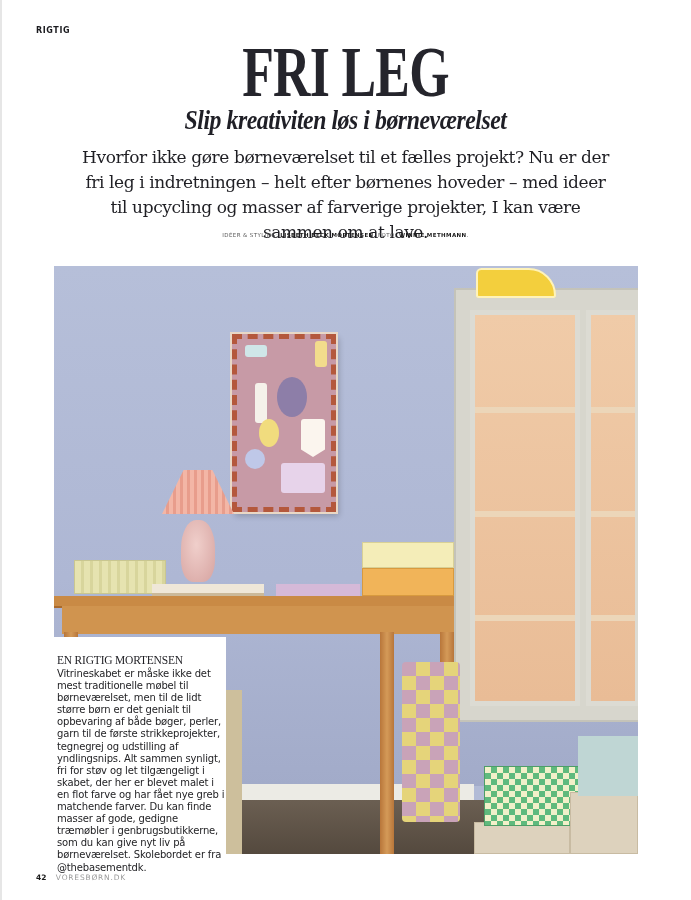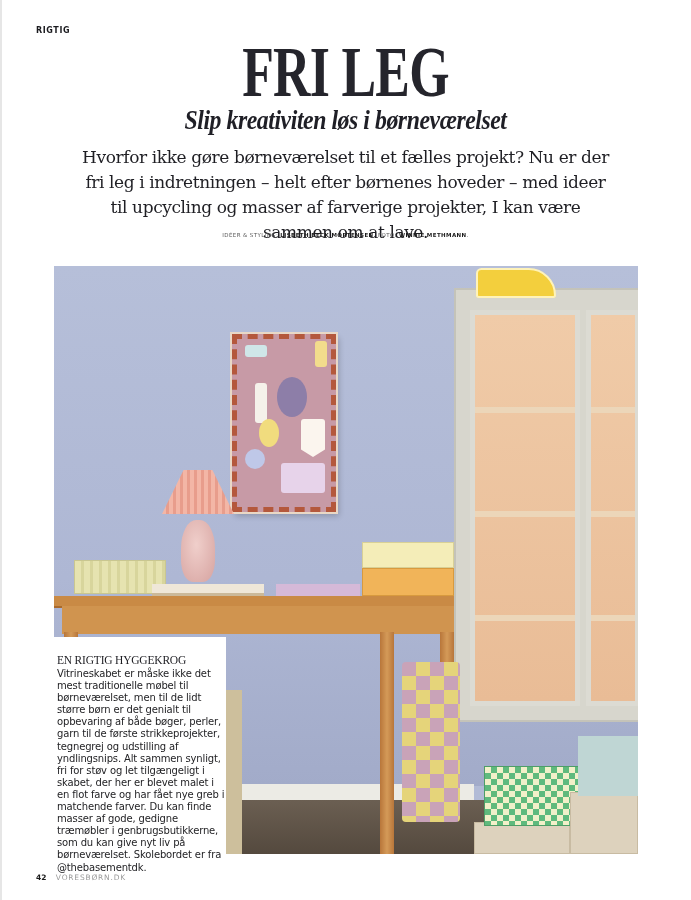--- a/index.html
+++ b/index.html
@@ -126,20 +126,20 @@
 
   <div class="bag"></div>
 
   <div class="box-cream" style="left:420px;top:556px;width:96px;height:32px;"></div>
   <div class="box-check"></div>
   <div class="box-cream" style="left:516px;top:526px;width:68px;height:62px;"></div>
   <div class="box-blue"></div>
 </div>
 
 <div class="caption">
-  <div class="caption-title">EN RIGTIG HYGGEKROG</div>
+  <div class="caption-title">EN RIGTIG MORTENSEN</div>
   <div class="caption-body">Vitrineskabet er måske ikke det mest traditionelle møbel til børneværelset, men til de lidt større børn er det genialt til opbevaring af både bøger, perler, garn til de første strikkeprojekter, tegnegrej og udstilling af yndlingsnips. Alt sammen synligt, fri for støv og let tilgængeligt i skabet, der her er blevet malet i en flot farve og har fået nye greb i matchende farver. Du kan finde masser af gode, gedigne træmøbler i genbrugsbutikkerne, som du kan give nyt liv på børneværelset. Skolebordet er fra @thebasementdk.</div>
 </div>
 
 <div class="folio">
   <span class="folio-num">42</span>
   <span class="folio-site">VORESBØRN.DK</span>
 </div>
 
 </body></html>

